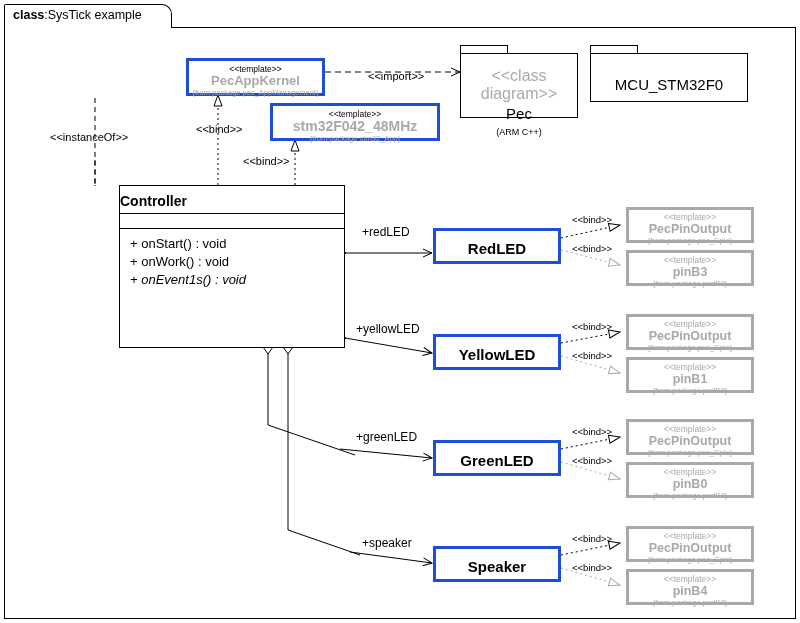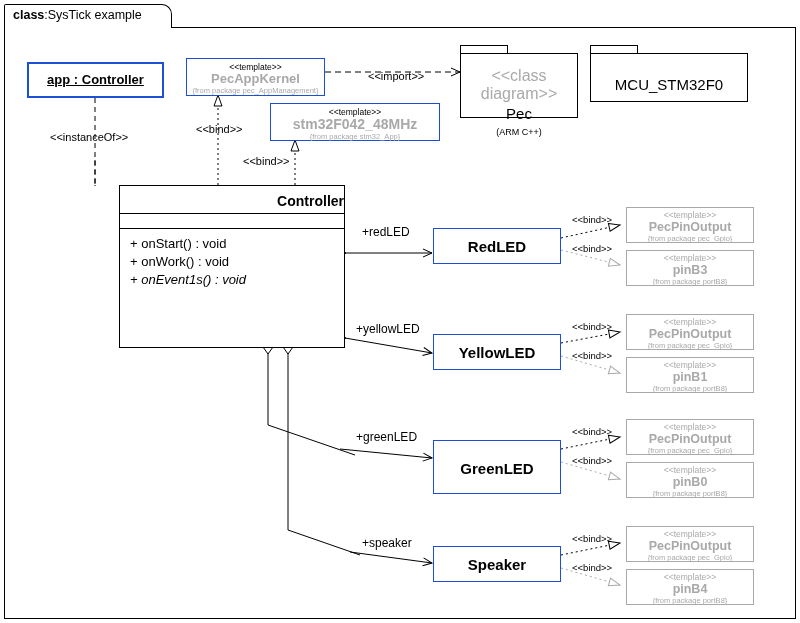--- a/index.html
+++ b/index.html
@@ -48,21 +48,21 @@
     height: 592px;
     border: 1px solid #000;
     box-sizing: border-box;
     background: #fff;
     z-index: 1;
   }
 
   
   .box {
     position: absolute;
-    border: 1px solid #1d4ed8;
+    border: 3px solid #1d4ed8;
     background: #fff;
     box-sizing: border-box;
     text-align: center;
   }
   .box.bold-border { border-width: 2px; }
   .box .title {
     font-weight: bold;
     font-size: 13px;
   }
   .box .stereo {
@@ -92,21 +92,21 @@
   }
 
   
   .class-box {
     position: absolute;
     border: 1px solid #000;
     background: #fff;
     box-sizing: border-box;
   }
   .class-box .cb-name {
-    text-align: right;
+    text-align: left;
     font-weight: bold;
     font-size: 14px;
     padding-top: 7px;
     height: 27px;
     box-sizing: border-box;
   }
   .class-box .cb-sep {
     border-top: 1px solid #000;
     height: 0;
   }
@@ -206,23 +206,20 @@
     <path d="M561,343 L620,332" stroke="#000" stroke-width="1" fill="none" stroke-dasharray="2,3" marker-end="url(#hollowTri)"></path>
     <path d="M561,356 L620,373" stroke="#a9a9a9" stroke-width="1" fill="none" stroke-dasharray="2,3" marker-end="url(#hollowTriGrey)"></path>
 
     <path d="M561,449 L620,437" stroke="#000" stroke-width="1" fill="none" stroke-dasharray="2,3" marker-end="url(#hollowTri)"></path>
     <path d="M561,462 L620,479" stroke="#a9a9a9" stroke-width="1" fill="none" stroke-dasharray="2,3" marker-end="url(#hollowTriGrey)"></path>
 
     <path d="M561,555 L620,543" stroke="#000" stroke-width="1" fill="none" stroke-dasharray="2,3" marker-end="url(#hollowTri)"></path>
     <path d="M561,568 L620,585" stroke="#a9a9a9" stroke-width="1" fill="none" stroke-dasharray="2,3" marker-end="url(#hollowTriGrey)"></path>
   </svg>
 
-  <div class="box bold-border" style="left:27px; top:62px; width:137px; height:36px; padding-top:8px;">
-    <div class="title" style="text-decoration: underline;">app : Controller</div>
-  </div>
 
   <div class="box" style="left:186px; top:58px; width:139px; height:38px; padding-top:3px;">
     <div class="stereo grey">&lt;&lt;template&gt;&gt;</div>
     <div class="title grey" style="margin-top:-1px;">PecAppKernel</div>
     <div class="pkg grey">{from package pec_AppManagement}</div>
   </div>
 
   <div class="box" style="left:270px; top:103px; width:170px; height:38px; padding-top:3px;">
     <div class="stereo grey">&lt;&lt;template&gt;&gt;</div>
     <div class="title grey" style="margin-top:-1px; font-size:14px;">stm32F042_48MHz</div>
@@ -252,21 +249,21 @@
       <div class="italic">+ onEvent1s() : void</div>
     </div>
   </div>
 
   <div class="box" style="left:433px; top:334px; width:128px; height:36px; padding-top:9px;">
     <div class="title" style="font-size:15px;">YellowLED</div>
   </div>
   <div class="box" style="left:433px; top:228px; width:128px; height:36px; padding-top:9px;">
     <div class="title" style="font-size:15px;">RedLED</div>
   </div>
-  <div class="box" style="left:433px; top:440px; width:128px; height:54px; padding-top:19px;">
+  <div class="box" style="left:433px; top:440px; width:128px; height:36px; padding-top:9px;">
     <div class="title" style="font-size:15px;">GreenLED</div>
   </div>
   <div class="box" style="left:433px; top:546px; width:128px; height:36px; padding-top:9px;">
     <div class="title" style="font-size:15px;">Speaker</div>
   </div>
 
   <div class="box grey" style="left:626px; top:207px; width:128px; height:36px; padding-top:2px;">
     <div class="stereo">&lt;&lt;template&gt;&gt;</div>
     <div class="title" style="font-size:12.5px;">PecPinOutput</div>
     <div class="pkg">{from package pec_Gpio}</div>

